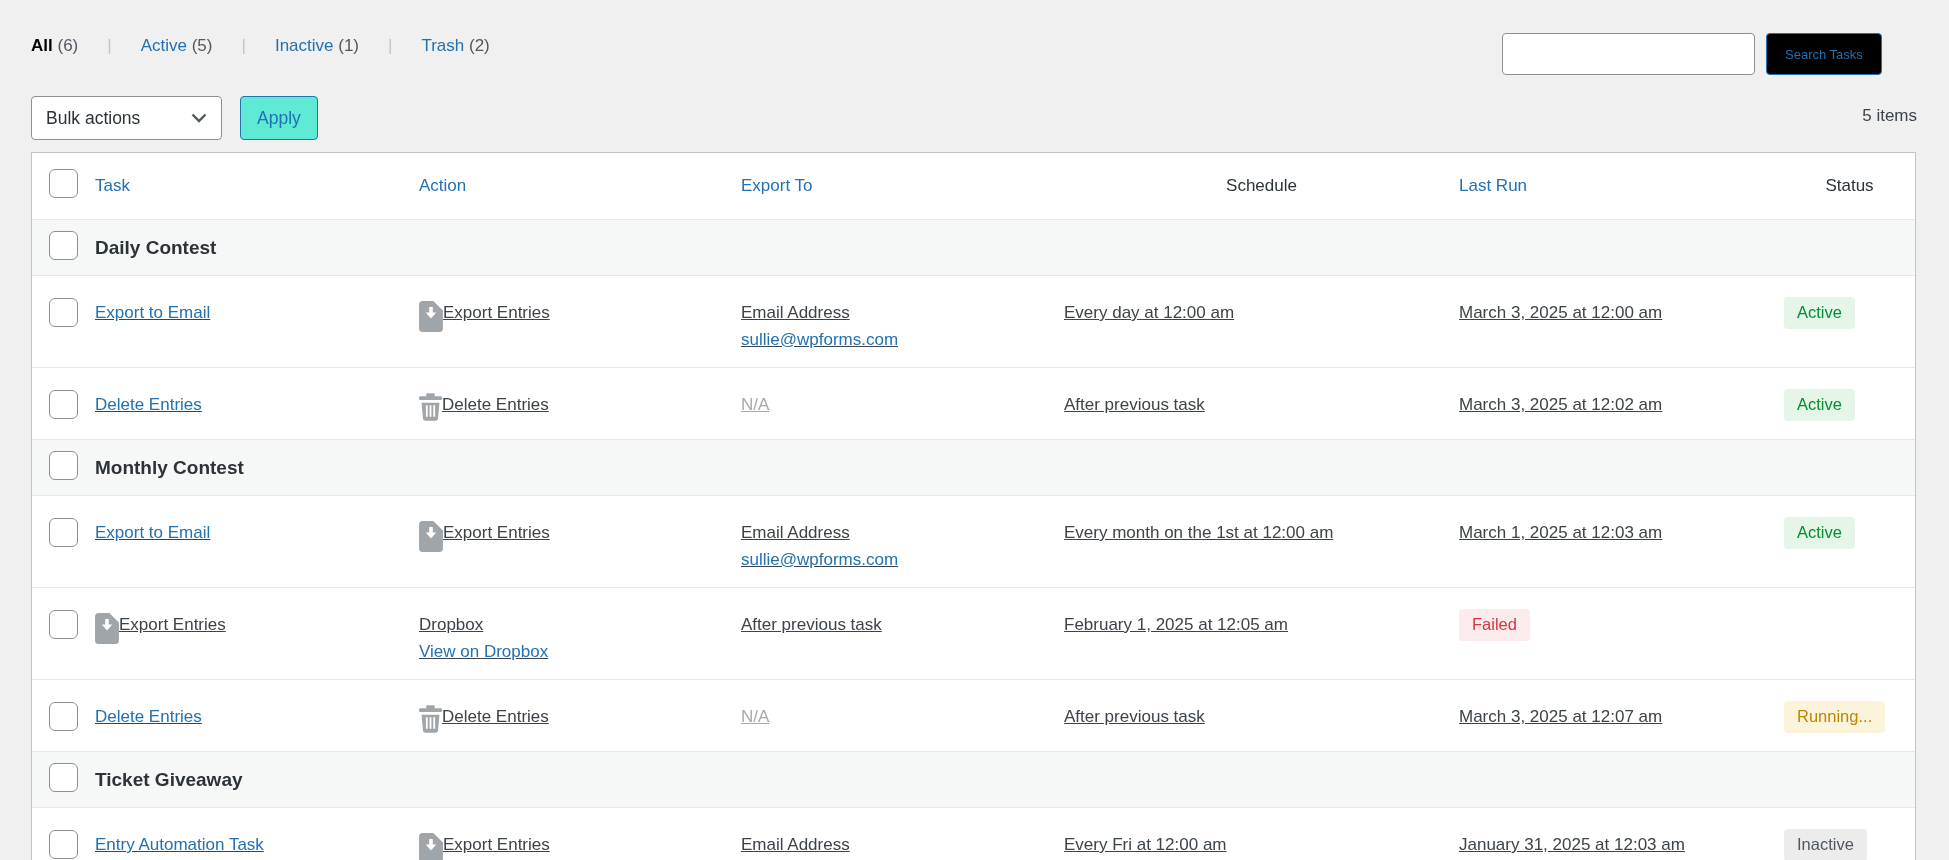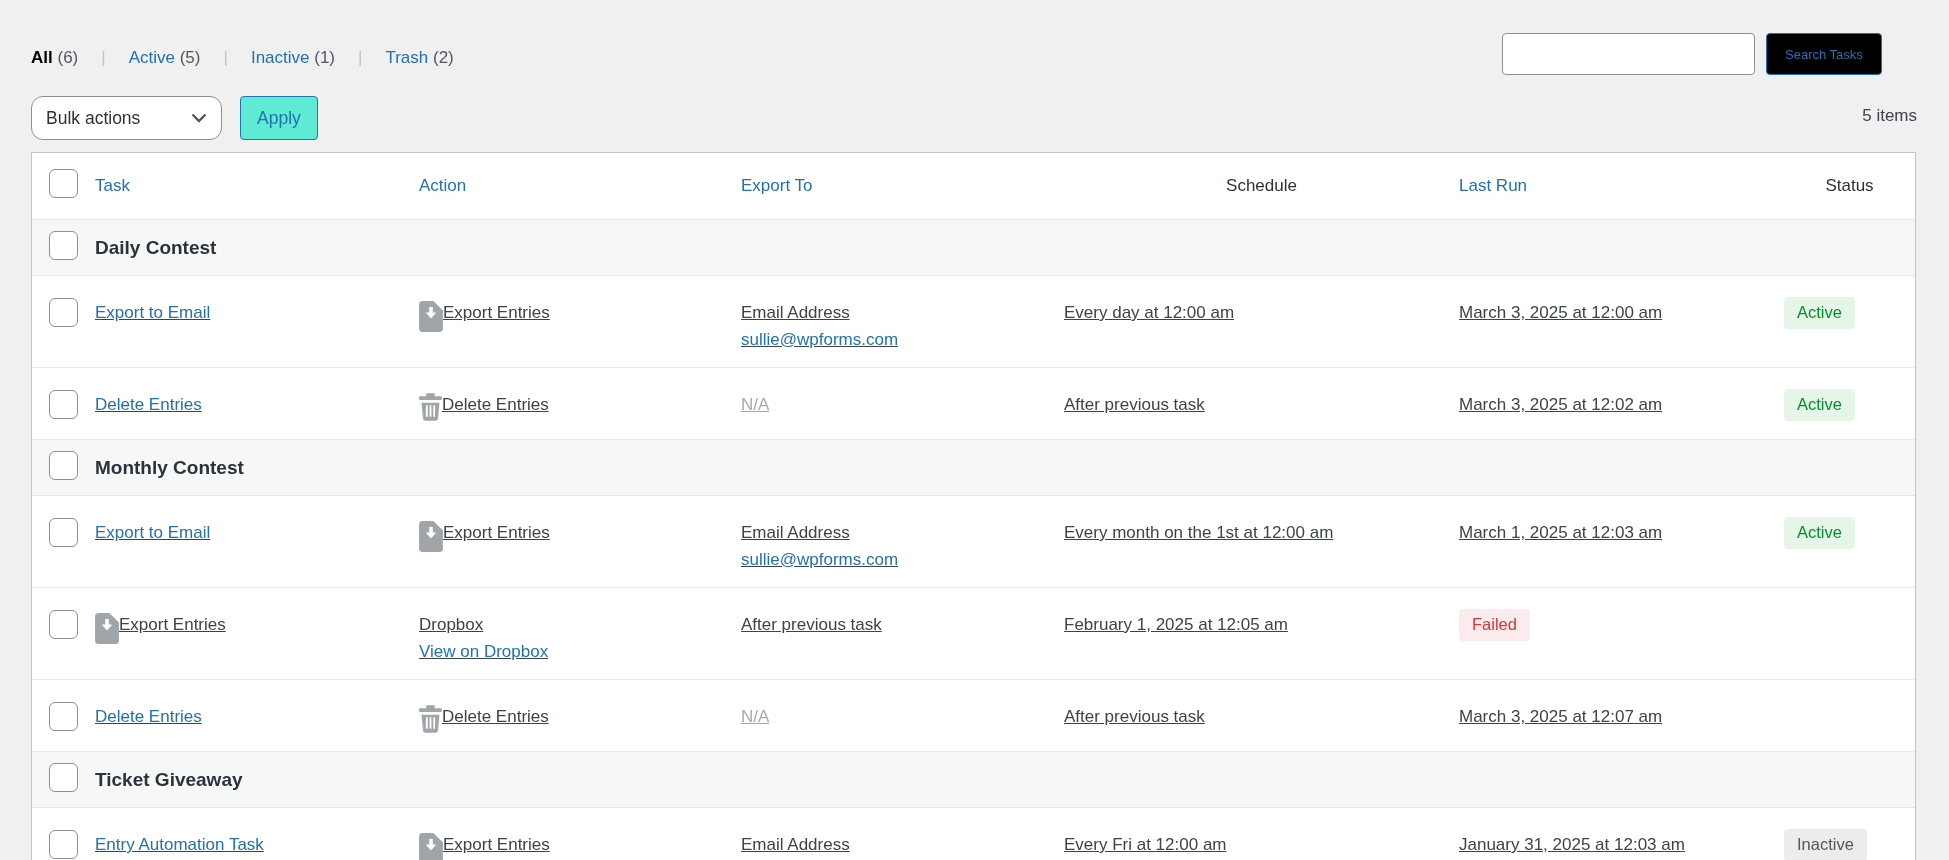--- a/index.html
+++ b/index.html
@@ -6,36 +6,36 @@
   html,body { width:1949px; height:860px; overflow:hidden; }
   body {
     font-family: "Liberation Sans", "DejaVu Sans", sans-serif;
     background:#f0f0f1;
     color:#3c434a;
     font-size:17px;
   }
   .screen { position:relative; width:1949px; height:860px; }
 
   
-  .filters { position:absolute; left:31px; top:48px; display:flex; align-items:center; gap:23px; font-size:17px; }
+  .filters { position:absolute; left:31px; top:36px; display:flex; align-items:center; gap:29px; font-size:17px; }
   .filters .current { color:#000; font-weight:700; }
   .filters a { color:#2271b1; text-decoration:none; cursor:pointer; }
   .filters .count { color:#50575e; font-weight:400; }
   .filters .sep { color:#c3c4c7; }
 
   
   .search-box { position:absolute; left:1502px; top:33px; width:253px; height:42px;
     border:1px solid #8c8f94; border-radius:4px; background:#fff; padding:0 12px; font-size:17px; color:#2c3338; }
   .search-btn { position:absolute; left:1766px; top:33px; height:42px; padding:0 18px;
     background:#000000; border:1px solid #2271b1; border-radius:4px; color:#2271b1;
     font-size:13px; cursor:pointer; font-family:inherit; }
 
   
   .bulk-select { position:absolute; left:31px; top:96px; width:191px; height:44px;
-    background:#fff; border:1px solid #8c8f94; border-radius:12px;
+    background:#fff; border:1px solid #8c8f94; border-radius:4px;
     display:flex; align-items:center; justify-content:space-between;
     padding:0 14px; font-size:17.5px; color:#2c3338; cursor:pointer; }
   .apply-btn { position:absolute; left:240px; top:96px; height:44px; padding:0 16px;
     background:#5eead4; border:1px solid #2271b1; border-radius:4px; color:#2271b1;
     font-size:17.5px; cursor:pointer; font-family:inherit; }
   .items-count { position:absolute; top:106px; right:32px; font-size:17px; color:#3c434a; }
 
   
   .table { position:absolute; left:31px; top:152px; width:1885px; background:#fff;
     border:1px solid #c3c4c7; box-shadow:0 1px 1px rgba(0,0,0,.04); }
@@ -213,20 +213,21 @@
       <div class="cell"><a class="link">Delete Entries</a></div>
       <div class="cell c-action">
         <svg class="icon" width="23" height="28" viewBox="0 0 20 24">
             <use href="#i-trash"></use>
           </svg>
         <span>Delete Entries</span>
       </div>
       <div class="cell muted">N/A</div>
       <div class="cell">After previous task</div>
       <div class="cell">March 3, 2025 at 12:07 am</div>
+      <div class="cell c-status"><span class="badge b-running">Running...</span></div>
     </div>
 
     <div class="row group-row">
       <div class="cell c-check"><span class="checkbox"></span></div>
       <div class="cell group-title" style="grid-column:2/-1">Ticket Giveaway</div>
     </div>
 
     <div class="row data-row r2">
       <div class="cell c-check"><span class="checkbox"></span></div>
       <div class="cell"><a class="link">Entry Automation Task</a></div>

